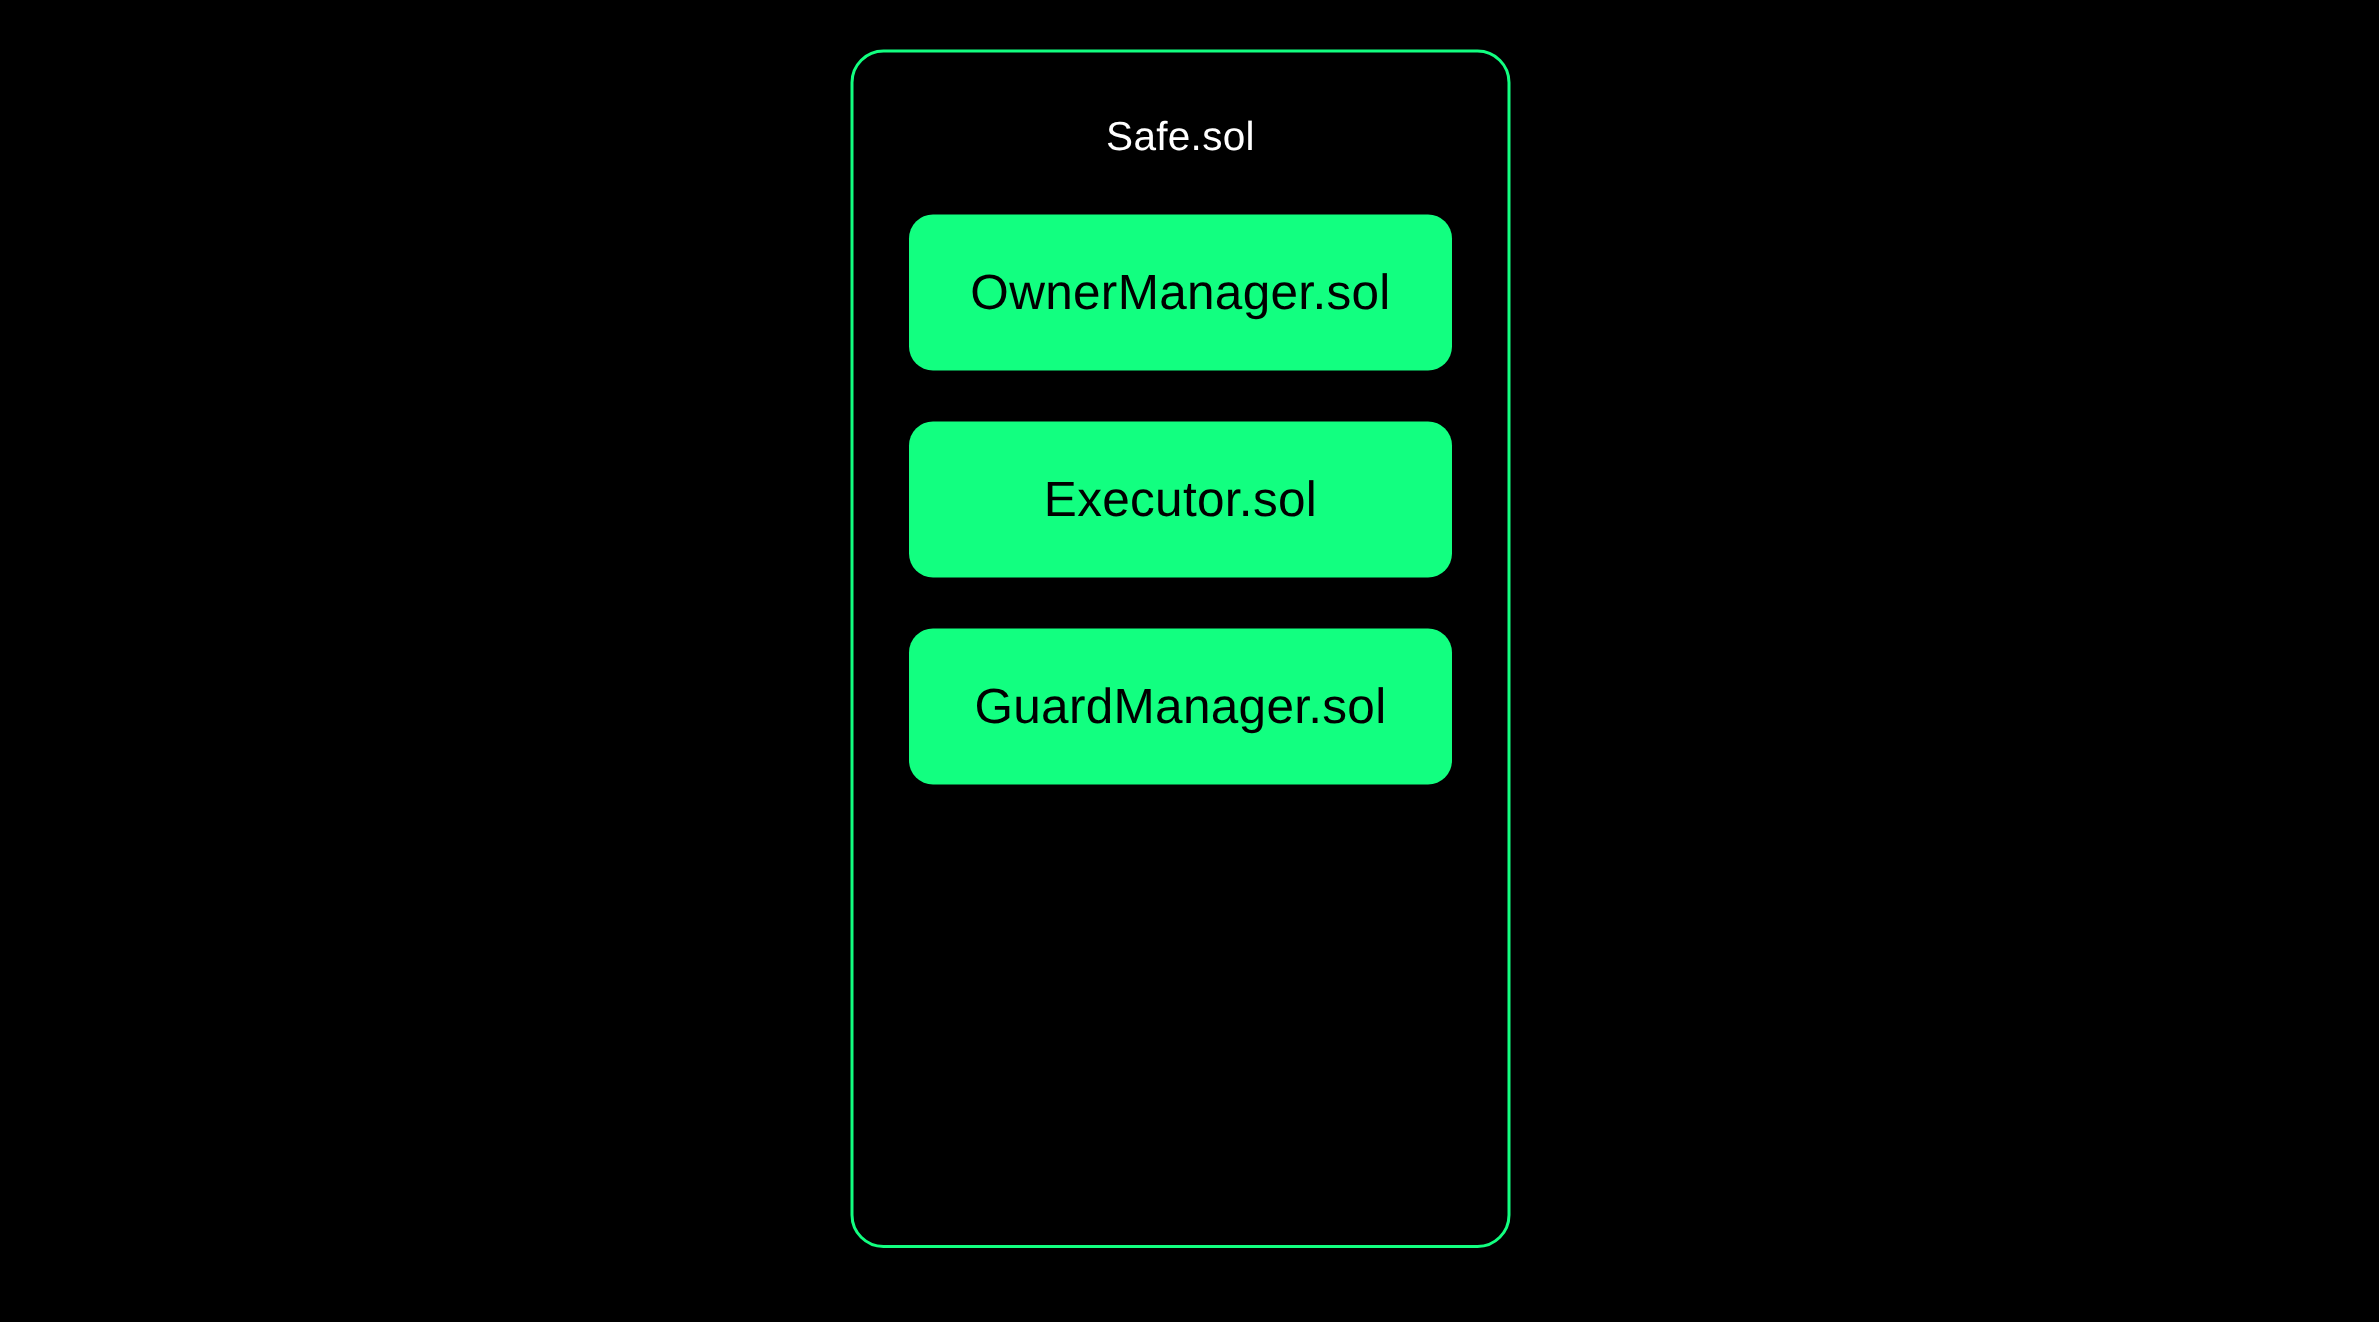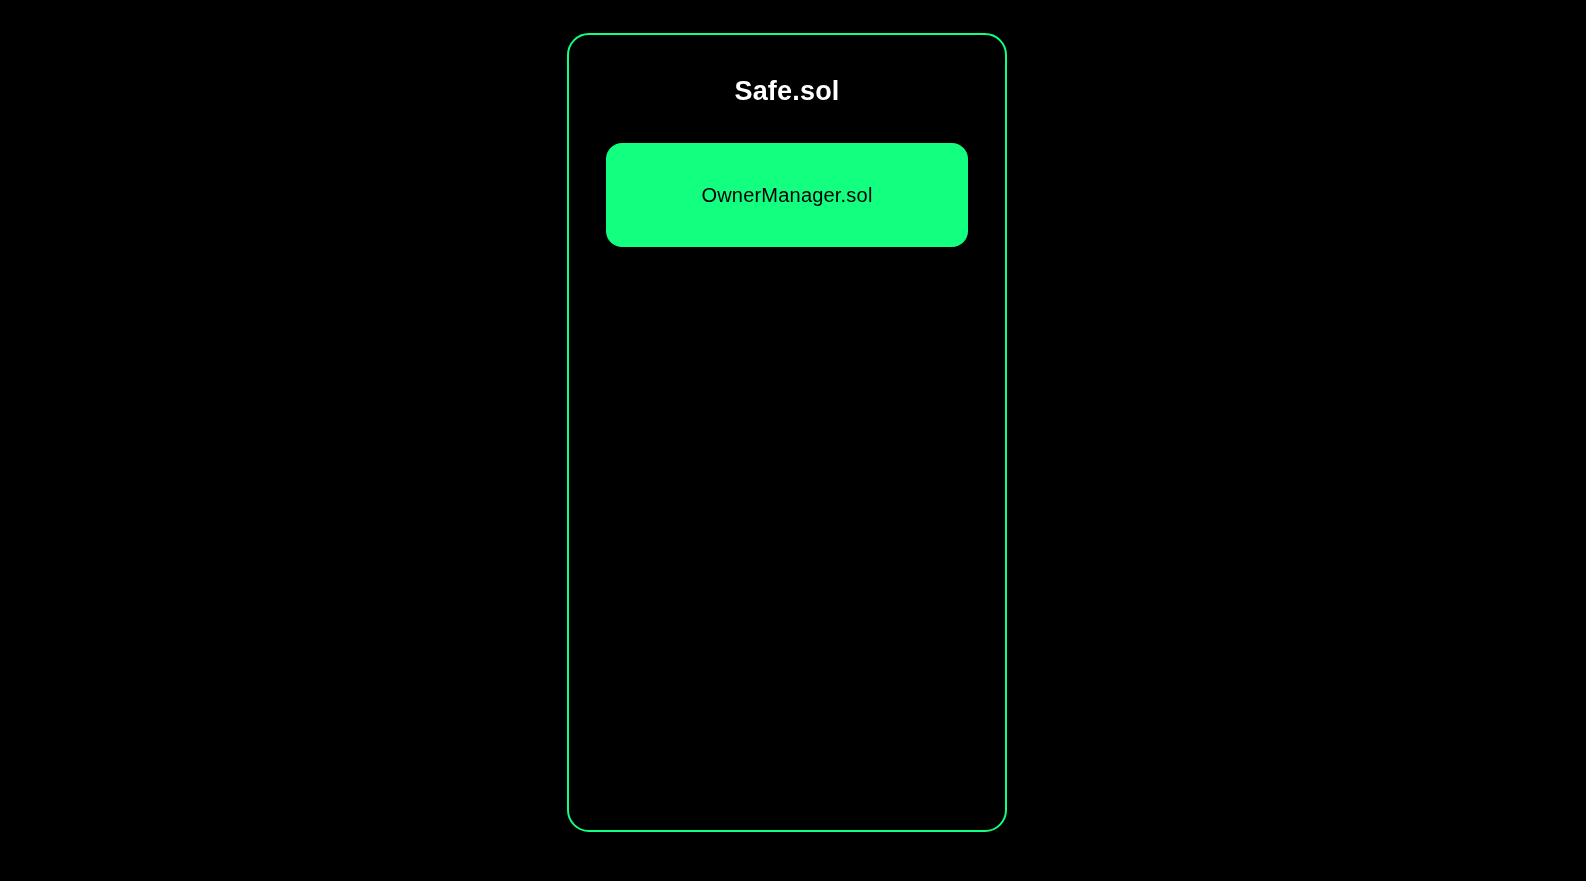--- a/index.html
+++ b/index.html
@@ -32,21 +32,21 @@
     display: flex;
     flex-direction: column;
     align-items: center;
     padding-top: 40px;
   }
 
   .container-title {
     color: #FFFFFF;
     font-size: 27px;
     line-height: 32px;
-    font-weight: 700;
+    font-weight: 400;
     letter-spacing: 0.2px;
     text-align: right;
     height: 32px;
   }
 
   .component-list {
     display: flex;
     flex-direction: column;
     gap: 34px;
     margin-top: 36px;
@@ -57,21 +57,21 @@
     height: 104px;
     background: #12FF80;
     border-radius: 16px;
     display: flex;
     align-items: center;
     justify-content: center;
   }
 
   .component-label {
     color: #000000;
-    font-size: 20px;
+    font-size: 33px;
     font-weight: 400;
     letter-spacing: 0.2px;
     text-align: center;
   }
 </style>
 </head>
 <body>
 
 <div class="diagram-stage">
 
@@ -79,18 +79,24 @@
 
     <div class="container-title">Safe.sol</div>
 
     <div class="component-list">
 
       <div class="component-box">
         <span class="component-label">OwnerManager.sol</span>
       </div>
 
 
+      <div class="component-box">
+        <span class="component-label">Executor.sol</span>
+      </div>
 
 
+      <div class="component-box">
+        <span class="component-label">GuardManager.sol</span>
+      </div>
 
     </div>
   </div>
 </div>
 
 </body></html>

